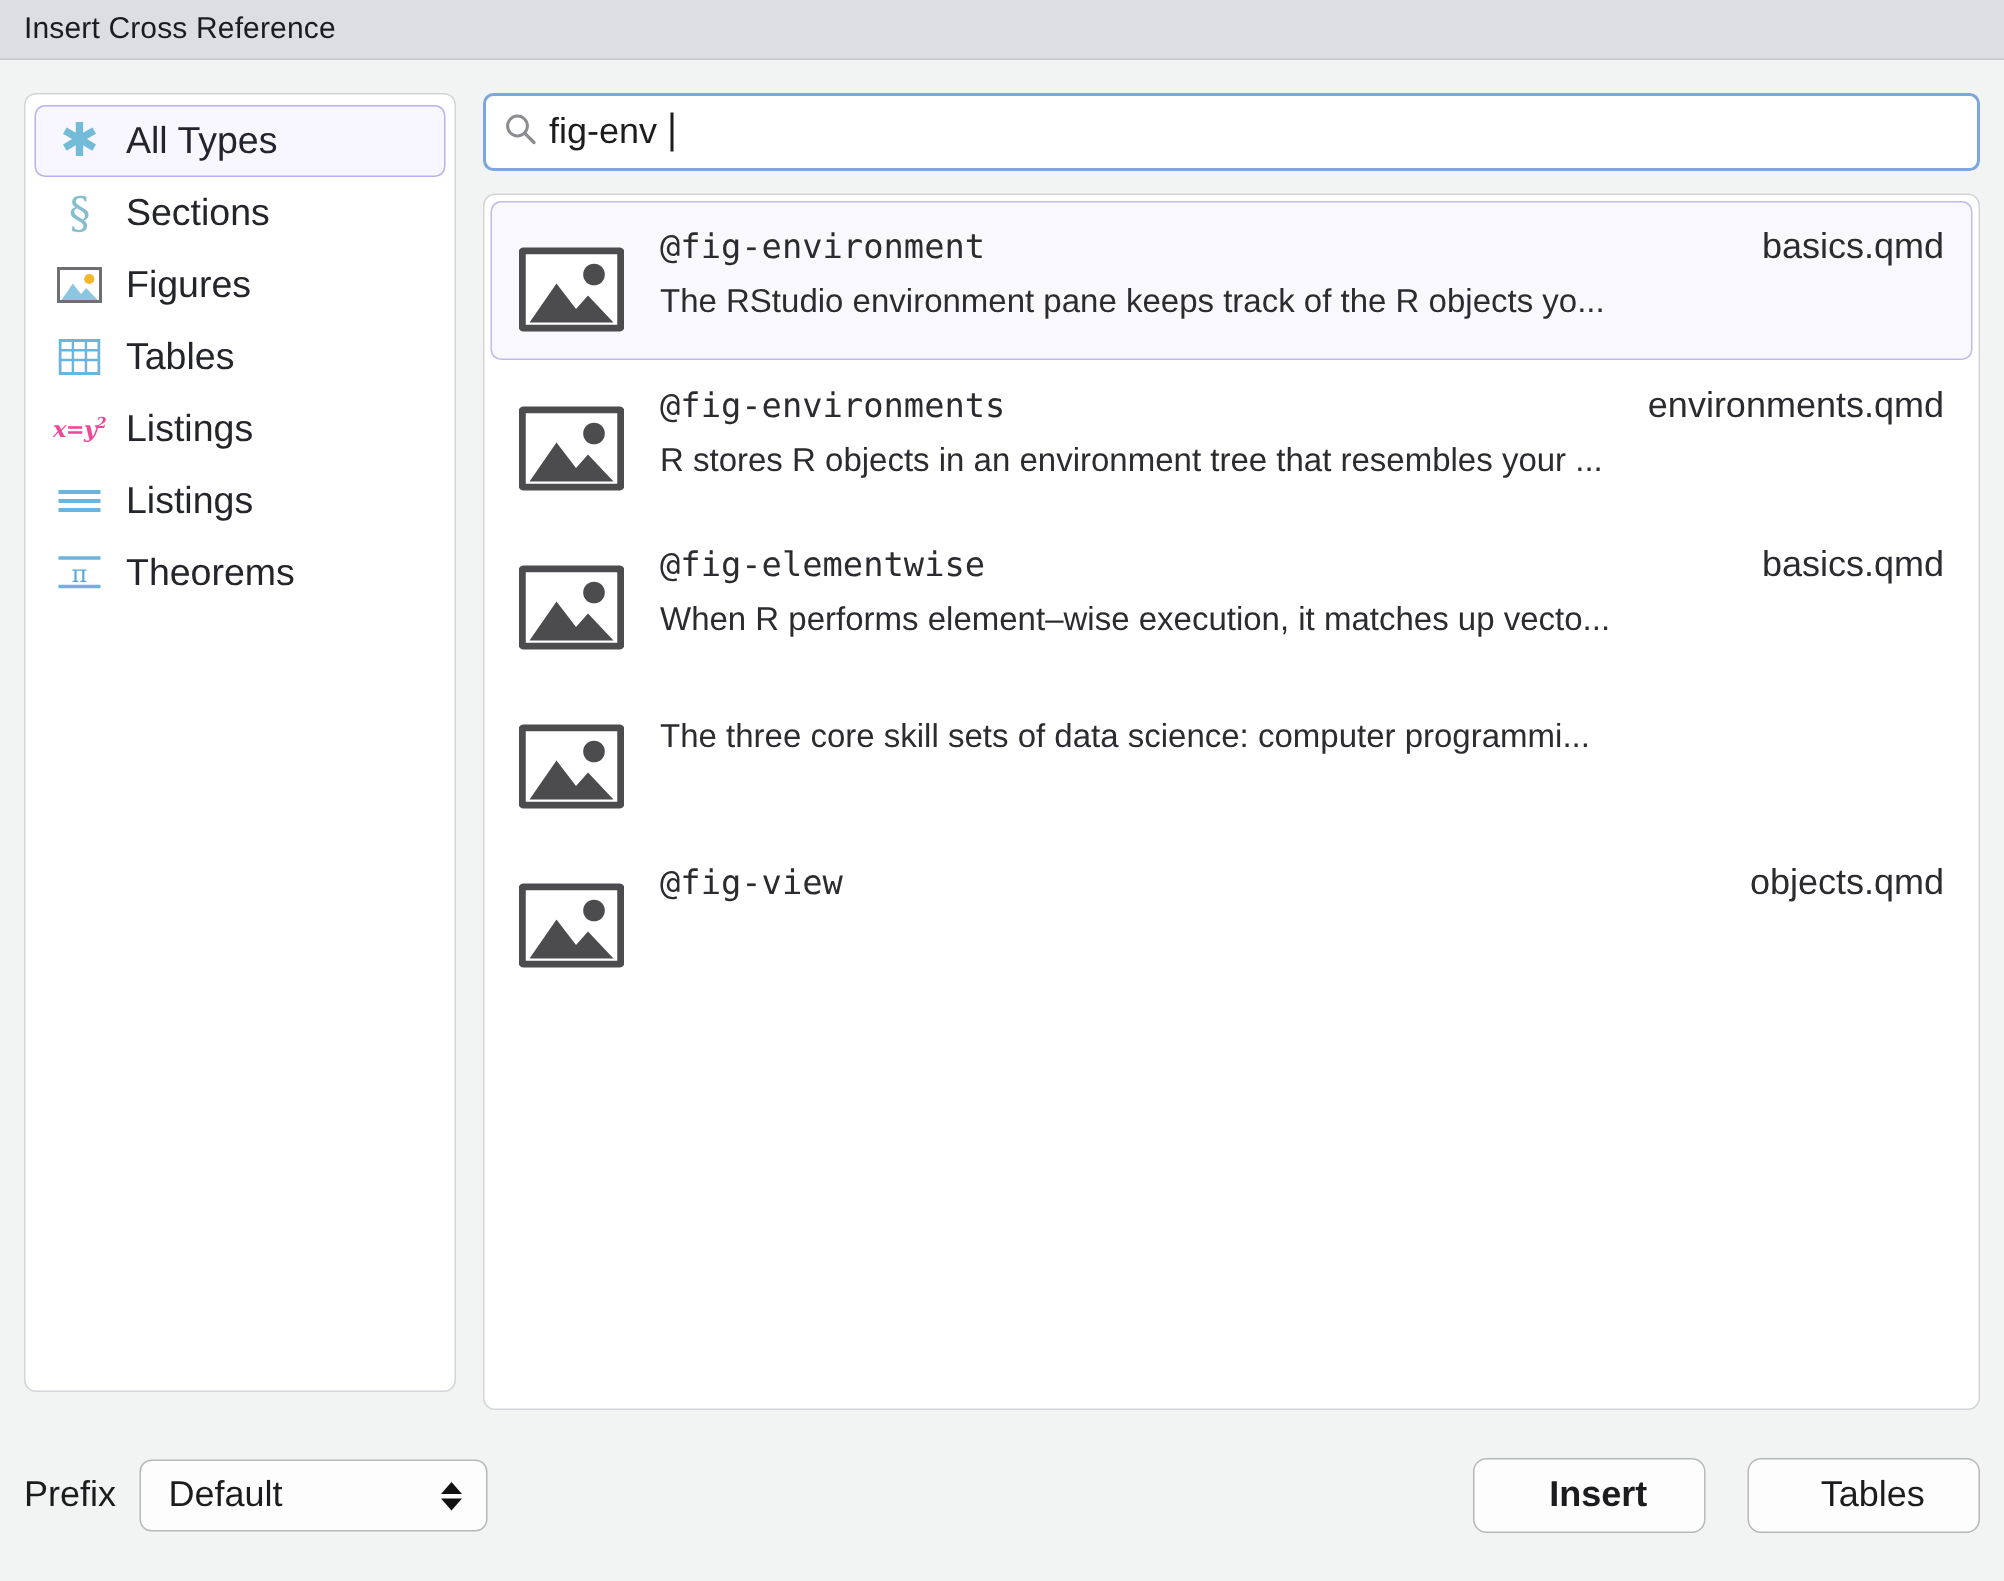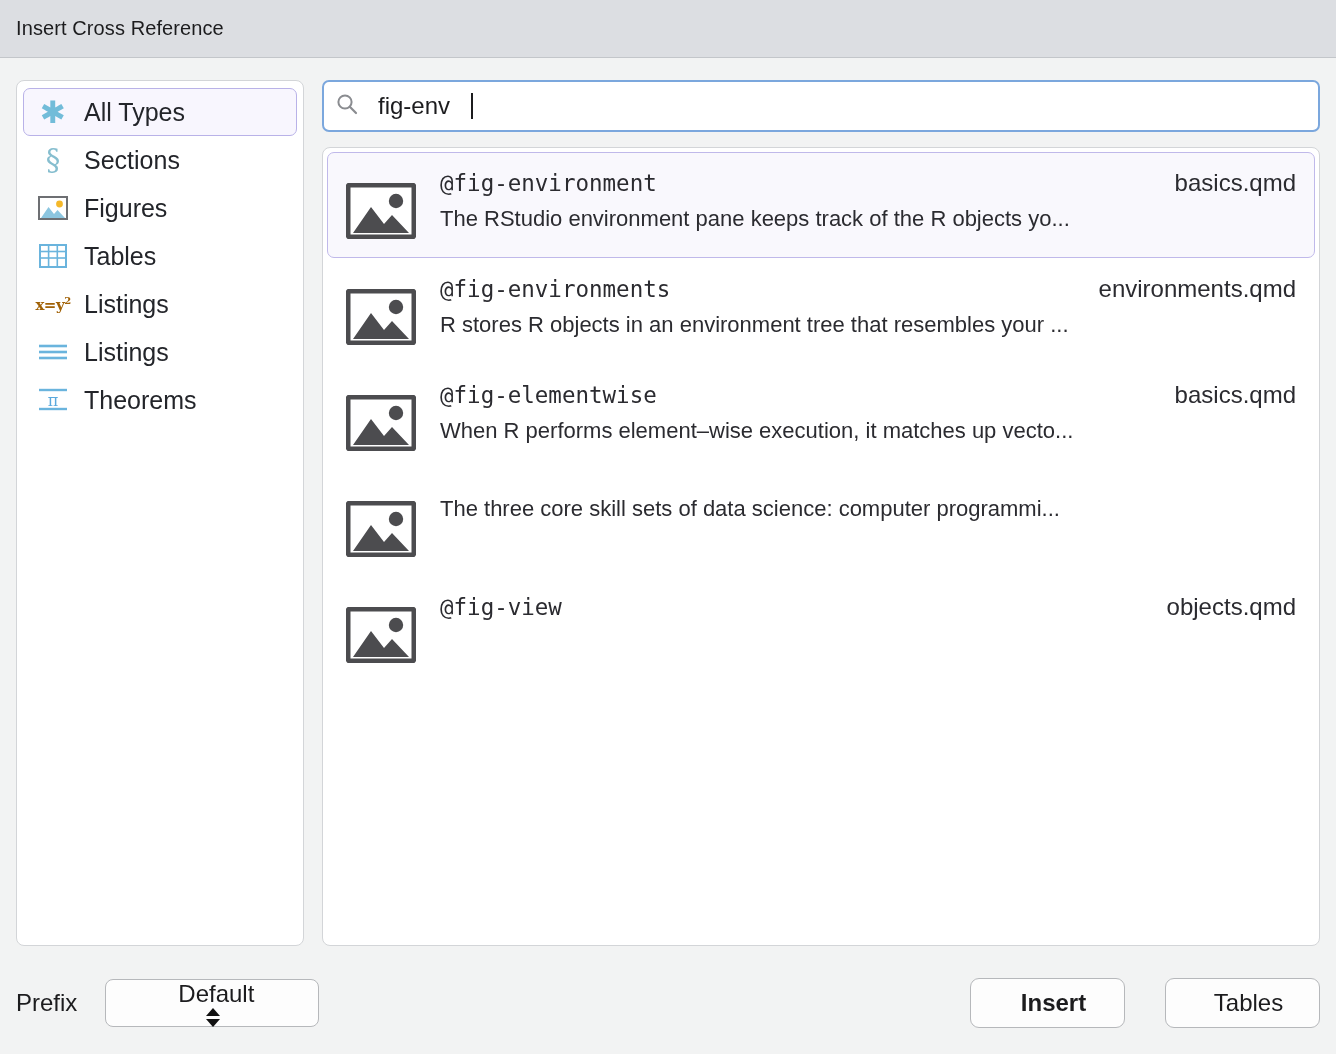--- a/index.html
+++ b/index.html
@@ -7,21 +7,21 @@
     width: 1336px; height: 1054px;
     font-family: "Liberation Sans", sans-serif;
     background: #f2f3f3;
     overflow: hidden;
   }
 
   .window { width: 1336px; height: 1054px; display: flex; flex-direction: column; }
 
   
   .titlebar {
-    height: 58px;
+    height: 40px;
     background: #dcdee2;
     border-bottom: 1px solid #c3c6ca;
     display: flex;
     align-items: center;
     flex: 0 0 auto;
   }
   .titlebar-title {
     font-size: 20px;
     color: #1c1c1e;
     padding-left: 16px;
@@ -66,35 +66,35 @@
   .side-label { font-size: 25px; color: #23252a; line-height: 1; }
   .side-icon {
     width: 34px; height: 30px;
     display: flex; align-items: center; justify-content: center;
     flex: 0 0 34px;
   }
 
   
   .ico-asterisk { font-size: 31px; color: #72bcd9; line-height: 1; font-family: "DejaVu Sans", sans-serif; }
   .ico-section { font-size: 29px; color: #86becf; line-height: 1; font-family: "DejaVu Serif", serif; }
-  .ico-eq { font-size: 15px; color: #a16207; font-weight: bold; font-family: "DejaVu Serif", serif; letter-spacing: -0.5px;}
+  .ico-eq { font-size: 15px; color: #ec4899; font-weight: bold; font-family: "DejaVu Serif", serif; font-style: italic; letter-spacing: -0.5px;}
   .ico-eq sup { font-size: 10px; }
 
   
   .right { flex: 1 1 auto; display: flex; flex-direction: column; min-width: 0; }
 
   .search-box {
     height: 52px;
     background: #ffffff;
     border: 2px solid #7ba7dd;
     border-radius: 7px;
     display: flex;
     align-items: center;
     padding: 0 12px;
-    gap: 20px;
+    gap: 8px;
     flex: 0 0 52px;
   }
   .search-value {
     font-size: 24px;
     color: #1c1c1e;
     line-height: 1;
     position: relative;
     white-space: pre;
   }
   .caret {
@@ -153,33 +153,32 @@
     overflow: hidden;
   }
 
   
   .footer {
     flex: 0 0 auto;
     height: 114px;
     display: flex;
     align-items: center;
     padding: 0 16px;
-    gap: 28px;
+    gap: 16px;
   }
   .prefix-label { font-size: 24px; color: #1c1c1e; }
   .select {
-    width: 214px; height: 48px;
+    width: 232px; height: 48px;
     background: #fdfdfd;
     border: 1px solid #b6b8bb;
     border-radius: 8px;
     display: flex; align-items: center;
     padding: 0 10px 0 18px;
     justify-content: space-between;
     cursor: default;
-    flex-direction: column;
   }
   .select-value { font-size: 24px; color: #1c1c1e; }
   .stepper { display: flex; flex-direction: column; gap: 3px; align-items: center; padding-right: 6px; }
   .stepper i {
     display: block; width: 0; height: 0;
     border-left: 7px solid transparent;
     border-right: 7px solid transparent;
   }
   .stepper .up { border-bottom: 8px solid #111; }
   .stepper .down { border-top: 8px solid #111; }

